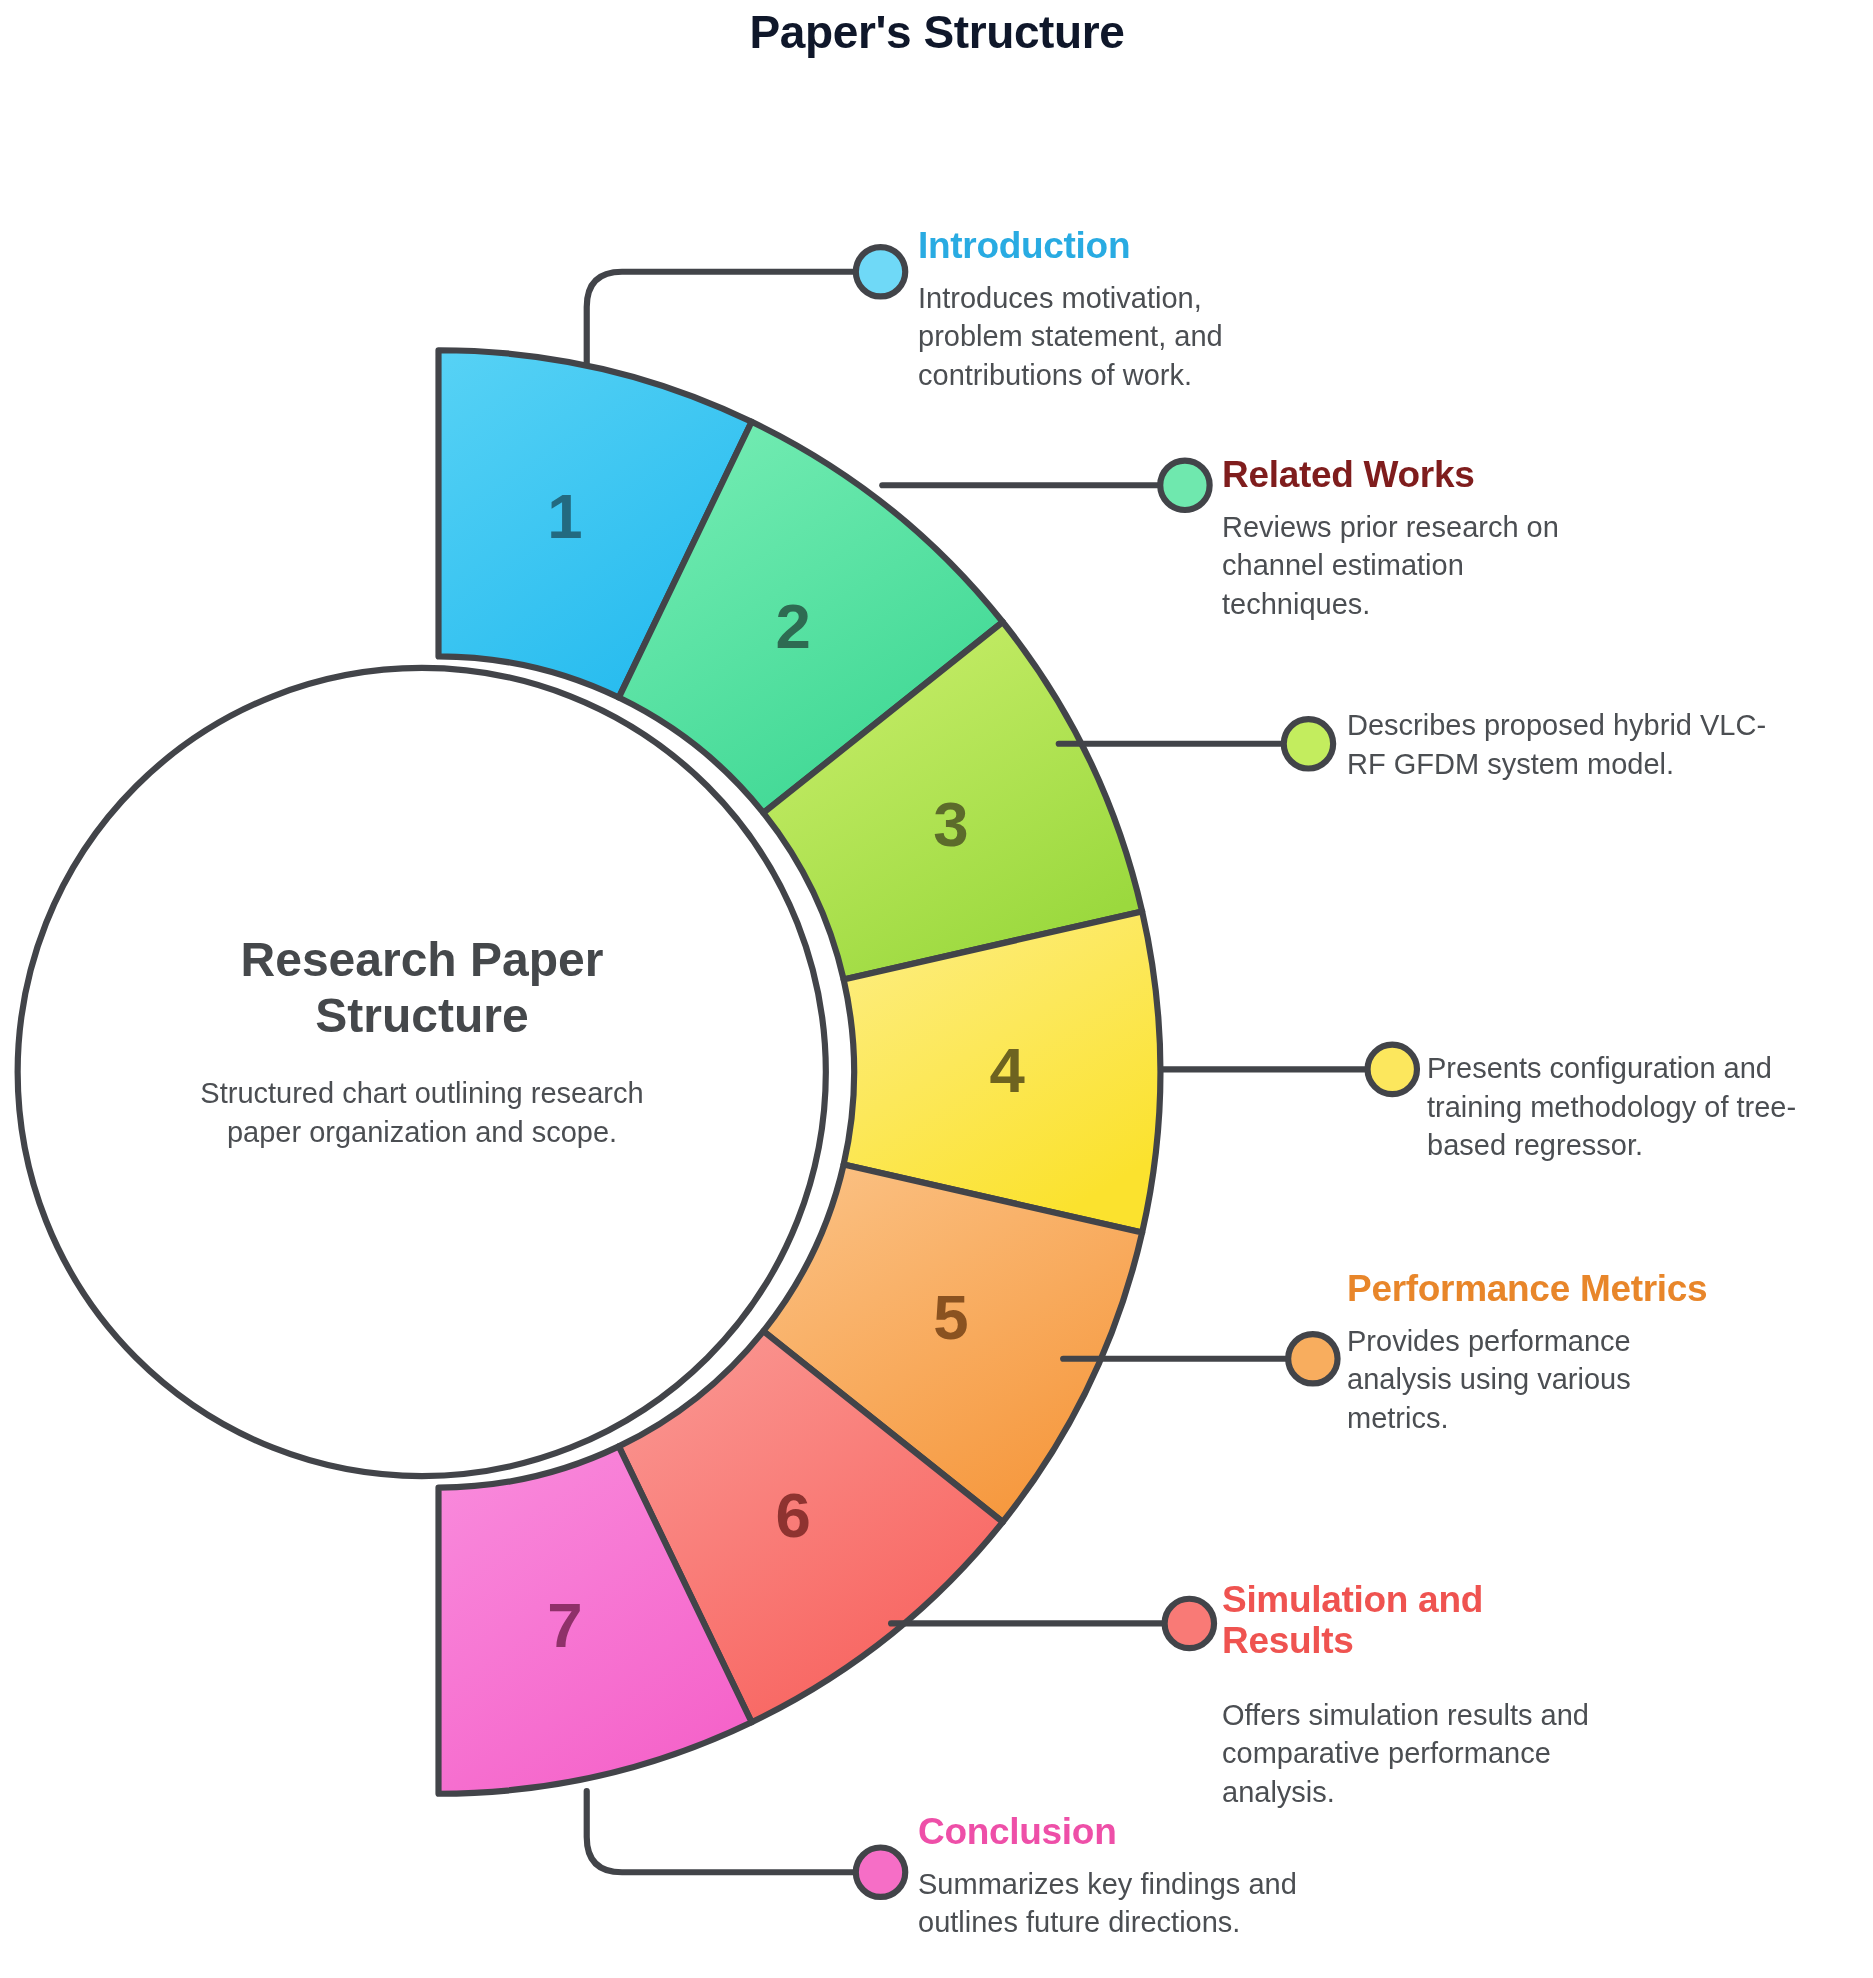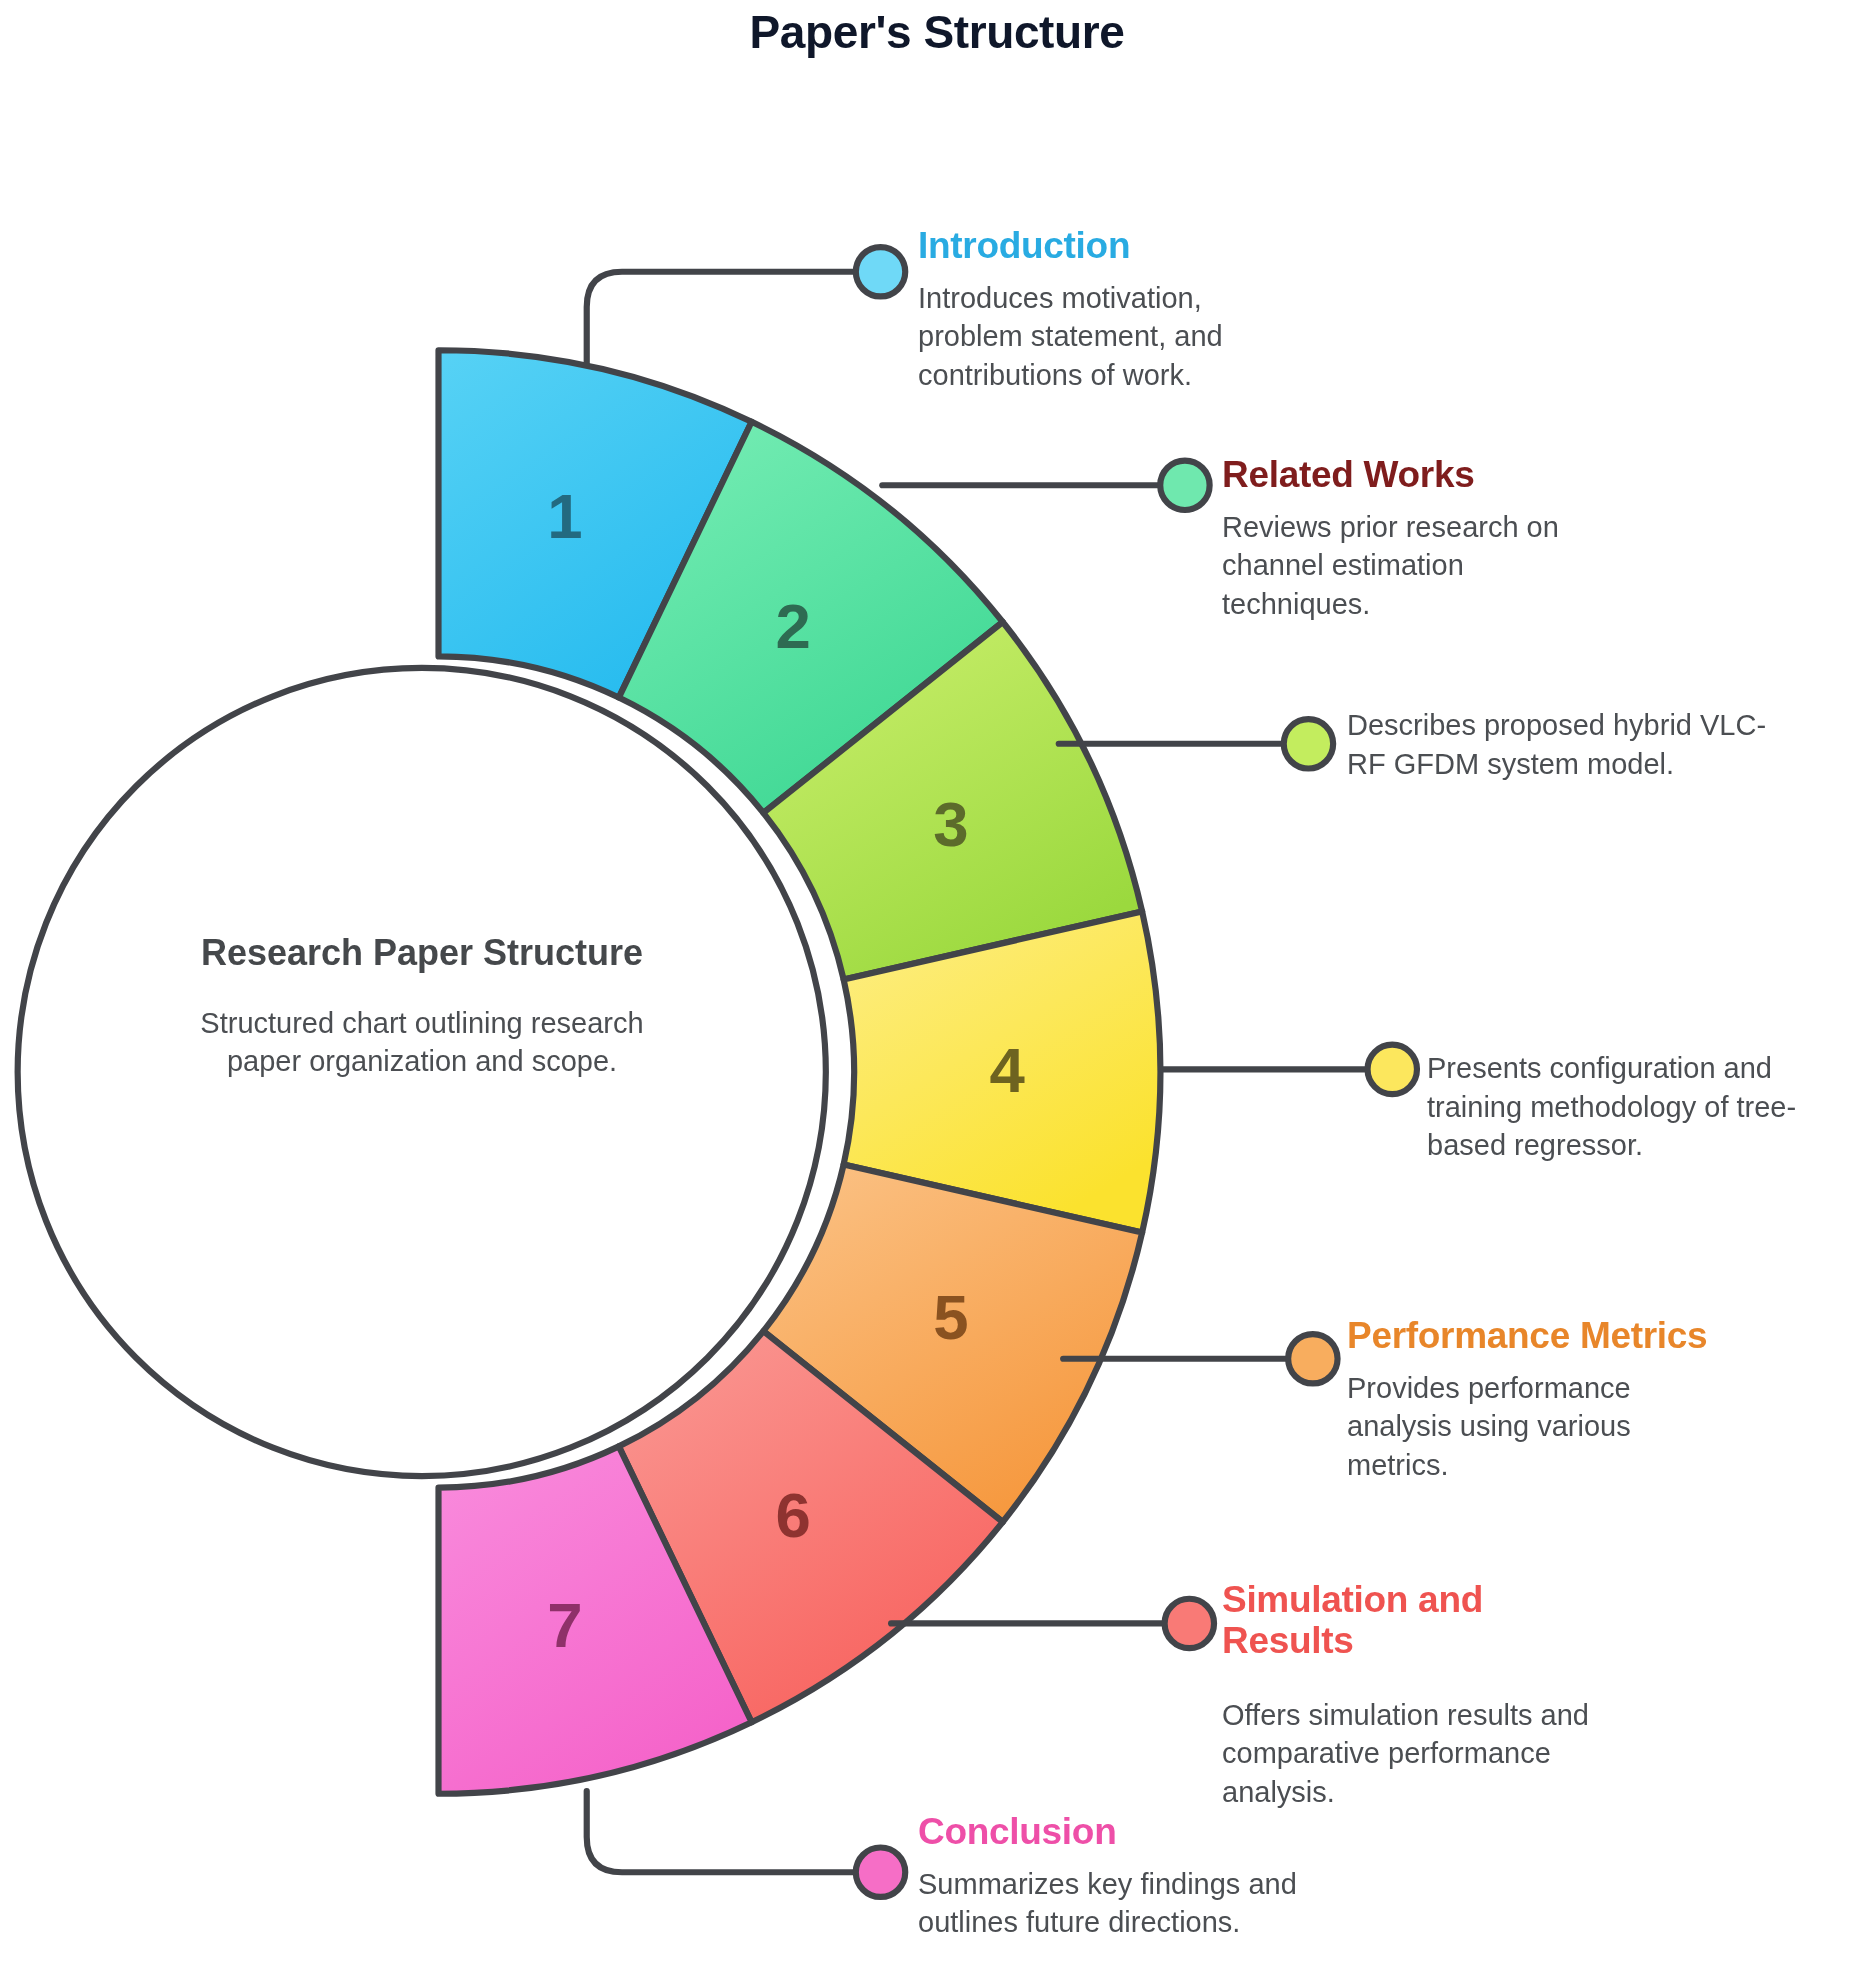--- a/index.html
+++ b/index.html
@@ -57,21 +57,21 @@
     margin: 0;
     font-weight: normal;
   }
   
   .hub {
     position: absolute;
     text-align: center;
     width: 494px;
   }
   .hub .hub-title {
-    font-size: 36px;
+    font-size: 48px;
     font-weight: bold;
     color: #45484b;
     line-height: 1.17;
     margin: 0 0 30px 0;
   }
   .hub .hub-desc {
     font-size: 29px;
     line-height: 1.32;
     color: #4b4e52;
     margin: 0;
@@ -173,21 +173,21 @@
 </div>
 
 <div class="callout" style="left:1347px; top:706px; width:450px;">
   <div class="c-desc">Describes proposed hybrid VLC-RF GFDM system model.</div>
 </div>
 
 <div class="callout" style="left:1427px; top:1015px; width:406px;">
   <div class="c-desc" style="margin-top:34px">Presents configuration and training methodology of tree-based regressor.</div>
 </div>
 
-<div class="callout" style="left:1347px; top:1315px; width:415px;">
+<div class="callout" style="left:1347px; top:1268px; width:415px;">
   <div class="c-title" style="color:#E8862A">Performance Metrics</div>
   <div class="c-desc" style="width:318px">Provides performance analysis using various metrics.</div>
 </div>
 
 <div class="callout" style="left:1222px; top:1579px; width:371px;">
   <div class="c-title" style="color:#EF5350">Simulation and Results</div>
   <div class="c-desc" style="margin-top:34px; width:388px">Offers simulation results and comparative performance analysis.</div>
 </div>
 
 <div class="callout" style="left:918px; top:1811px; width:415px;">

